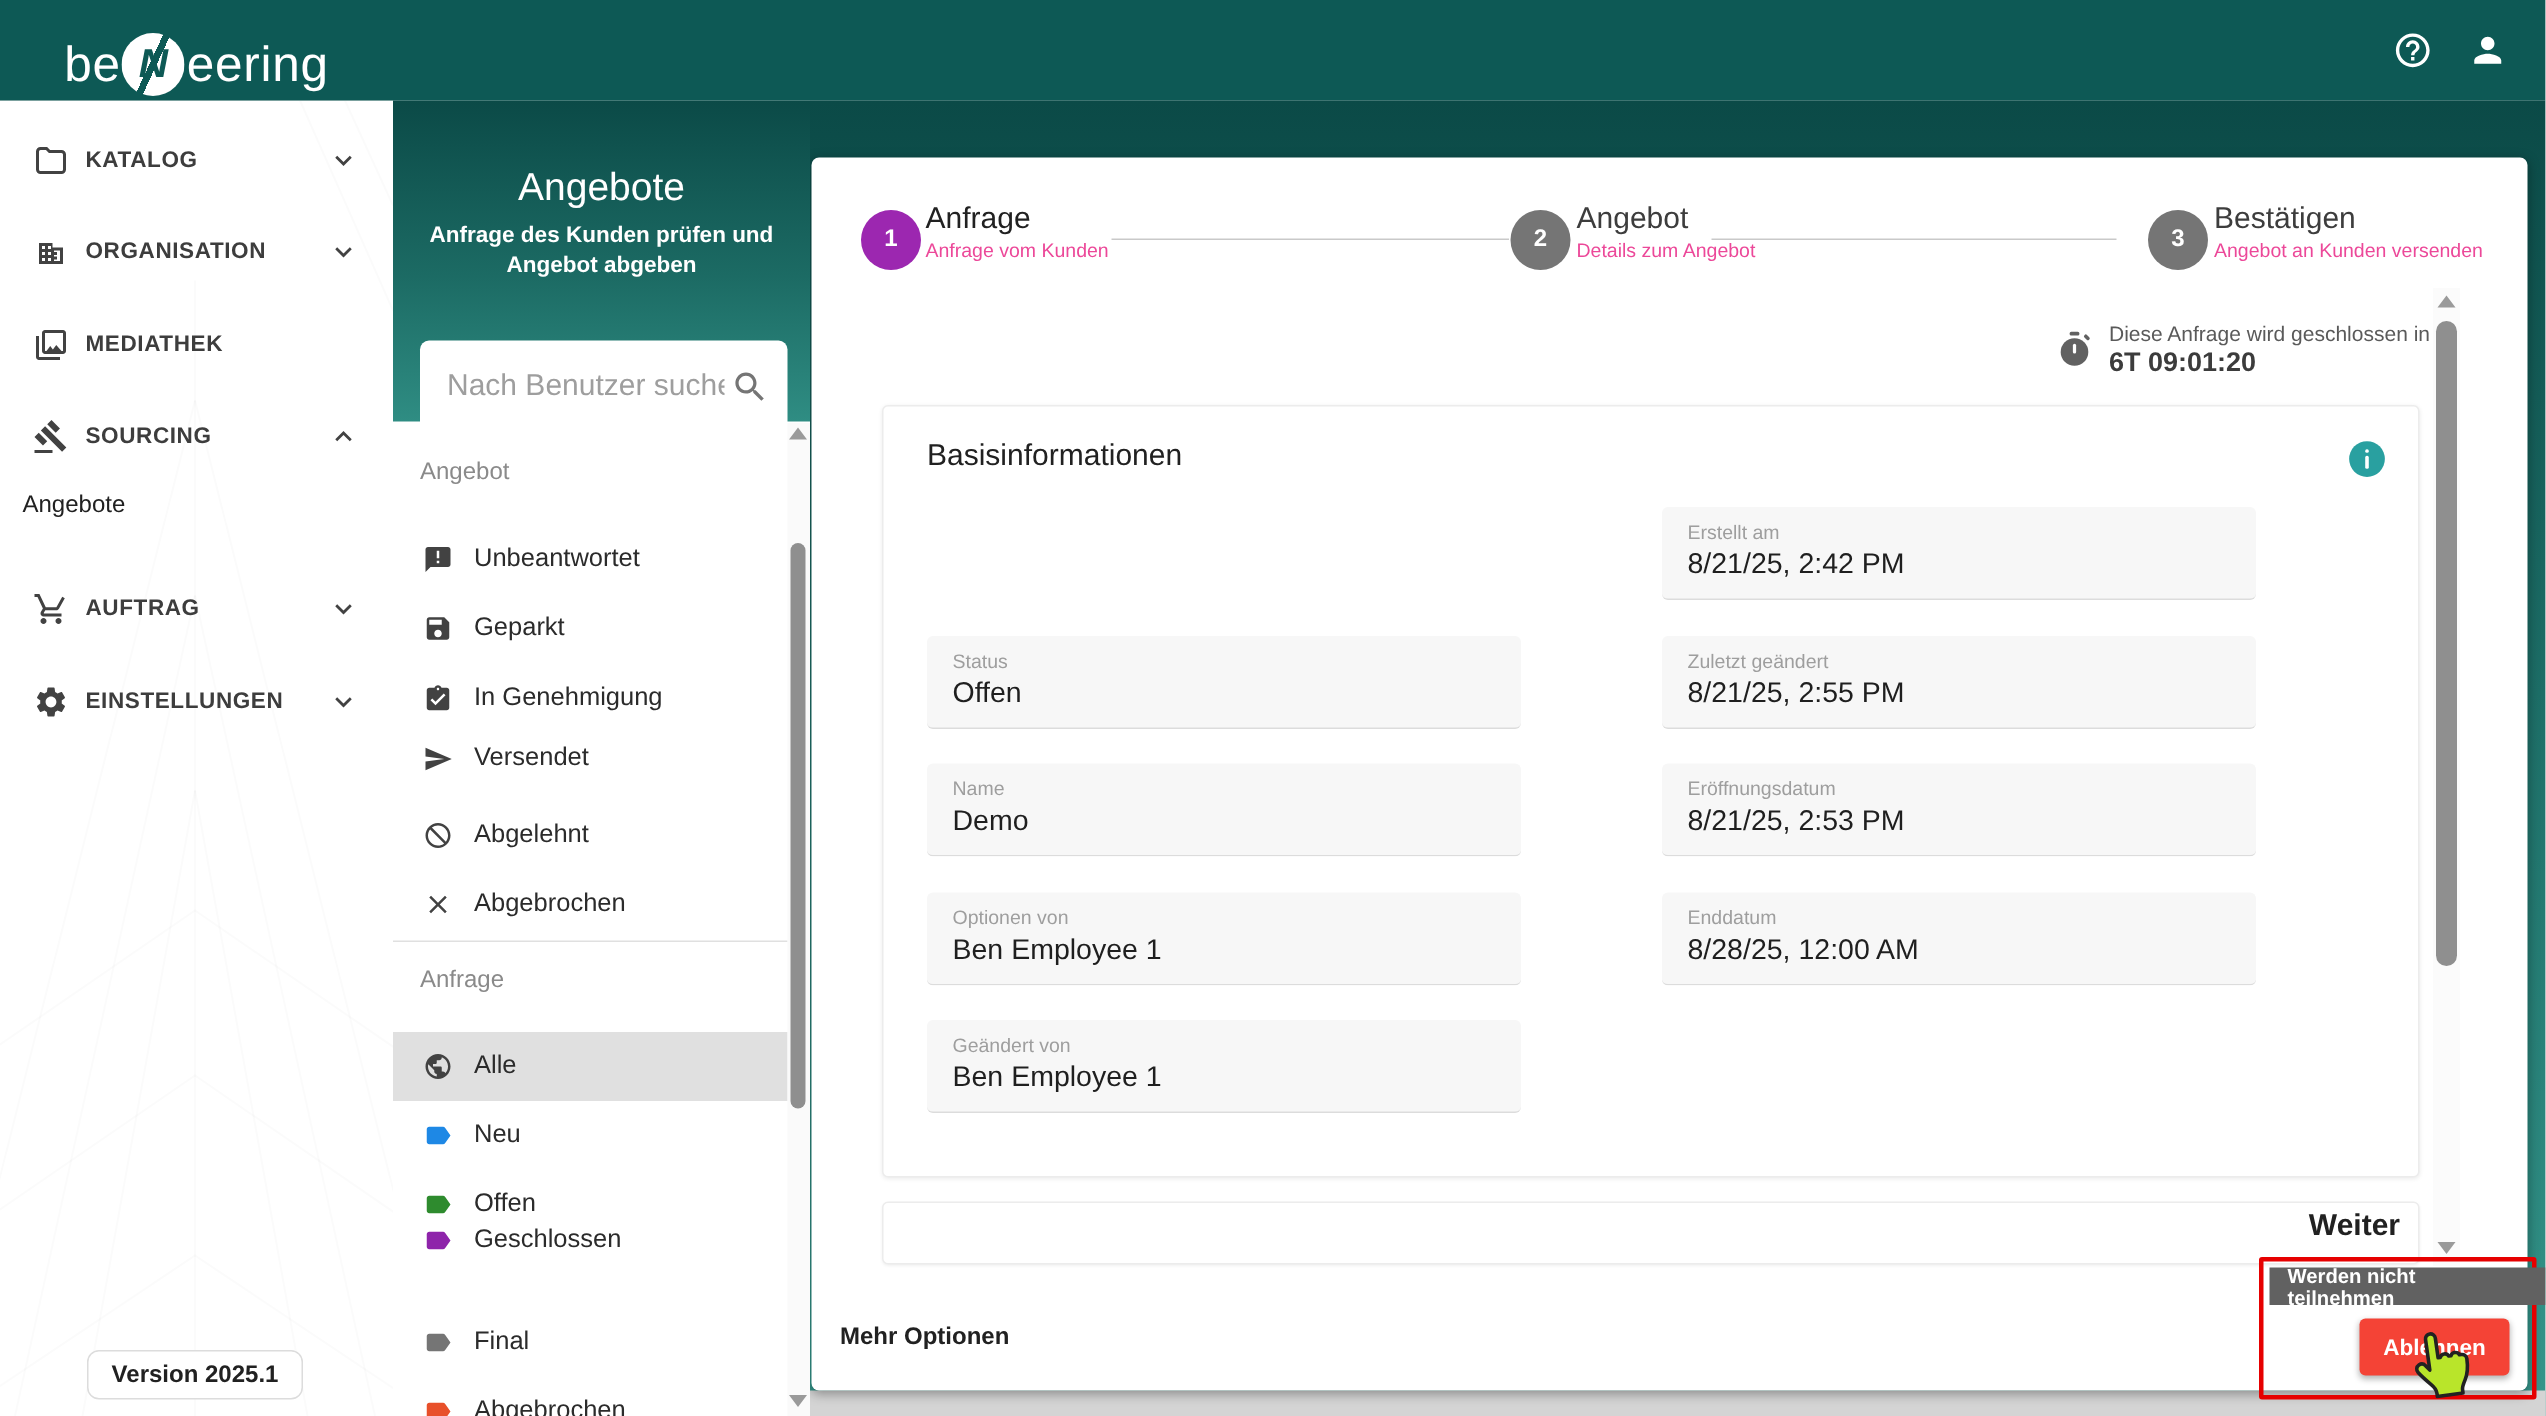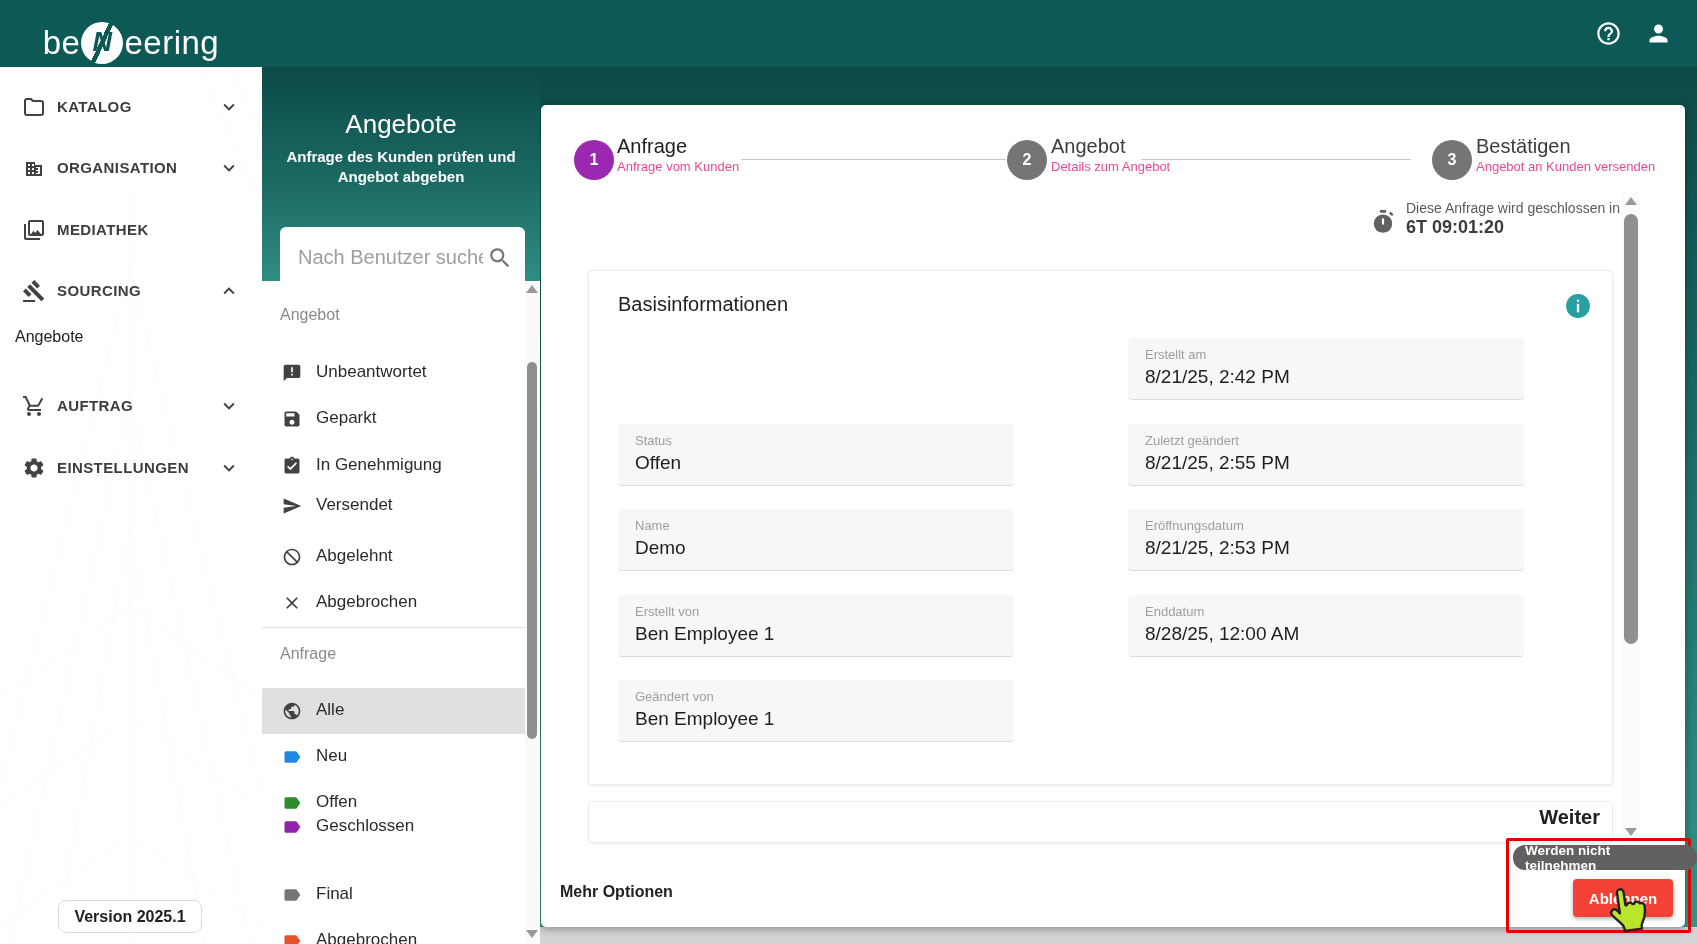--- a/index.html
+++ b/index.html
@@ -70,52 +70,52 @@
   
   .step-circle { position:absolute; width:40px; height:40px; border-radius:50%; color:#fff; font-size:16px; font-weight:700;
     display:flex; align-items:center; justify-content:center; background:#757575; cursor:pointer; }
   .step-circle.active { background:#9c27b0; }
   .step-text { position:absolute; cursor:pointer; }
   .step-title { font-size:20px; color:#3d3d3d; }
   .step-sub { font-size:13px; color:#ec4899; margin-top:1px; }
   .step-line { position:absolute; height:1px; background:#c9c9c9; }
 
   
-  #timer { position:absolute; right:65px; top:95px; display:flex; gap:10px;align-items:center; }
+  #timer { position:absolute; right:65px; top:109px; display:flex; gap:10px; }
   #timer .timer-icon { width:26px; height:26px; margin-top:6px; }
   #timer .t1 { font-size:14px; color:#5a5a5a; }
   #timer .t2 { font-size:18px; font-weight:700; color:#3c3c3c; margin-top:1px; }
 
   
   #form-card { position:absolute; left:47px; top:165px; width:1025px; height:515px; background:#fff;
     border:1px solid #ececec; border-radius:4px; box-shadow:0 1px 3px rgba(0,0,0,.08); }
   #form-title { position:absolute; left:29px; top:22px; font-size:20px; font-weight:500; color:#212121; }
   .info-icon { position:absolute; left:976px; top:22px; width:26px; height:26px; cursor:pointer; }
   .field { position:absolute; width:396px; height:62px; background:#f7f7f7; border-radius:4px; border-bottom:1px solid #dcdcdc; }
   .field .f-label { position:absolute; left:17px; top:9px; font-size:13px; color:#9e9e9e; }
   .field .f-value { position:absolute; left:17px; top:28px; font-size:19px; color:#1f1f1f; }
-  .col-l { left:29px; } .col-r { left:539px; }
+  .col-l { left:29px; } .col-r { left:519px; }
   .r0 { top:67px; } .r1 { top:153px; } .r2 { top:238px; } .r3 { top:324px; } .r4 { top:409px; }
 
   #card2-sliver { position:absolute; left:47px; top:696px; width:1025px; height:42px; background:#fff;
     border:1px solid #ececec; border-radius:4px; box-shadow:0 1px 2px rgba(0,0,0,.06); }
 
   #weiter-btn { position:absolute; right:85px; top:701px; font-size:20px; font-weight:700; color:#212121; cursor:pointer; }
   #more-options { position:absolute; left:19px; top:778px; font-size:16px; font-weight:700; color:#212121; cursor:pointer; }
 
   
   #main-scroll { position:absolute; left:1622px; top:192px; width:18px; height:652px; background:#fbfbfb; z-index:6; }
   #main-thumb { position:absolute; left:2px; top:22px; width:14px; height:430px; background:#8f8f8f; border-radius:7px; }
   #main-arr-up { position:absolute; left:3px; top:5px; }
   #main-arr-down { position:absolute; left:3px; top:636px; }
 
   
   #red-box { position:absolute; left:1506px; top:838px; width:185px; height:95px; border:3px solid #e60000; border-radius:2px; z-index:50; }
   #tooltip { position:absolute; left:1513px; top:845px; height:25px; padding:0 12px; background:#616161; color:#fff;
-    font-size:13.5px; font-weight:700; border-radius:12px; display:flex; align-items:center; z-index:52; }
+    font-size:13.5px; font-weight:700; border-radius:0; display:flex; align-items:center; z-index:52; }
   #decline-btn { position:absolute; left:1573px; top:879px; width:100px; height:38px; background:#f44336; color:#fff;
     border:none; border-radius:4px; font-size:15px; font-weight:700; font-family:"Liberation Sans",sans-serif;
     box-shadow:0 2px 4px rgba(0,0,0,.3); cursor:pointer; z-index:51; }
   #hand-cursor { position:absolute; left:1603px; top:884px; width:48px; height:48px; transform:rotate(-8deg); z-index:60; }
 </style>
 </head>
 <body>
 
 <div id="page">
 
@@ -365,21 +365,21 @@
 
         <div class="field col-l r1">
           <div class="f-label">Status</div>
           <div class="f-value">Offen</div>
         </div>
         <div class="field col-l r2">
           <div class="f-label">Name</div>
           <div class="f-value">Demo</div>
         </div>
         <div class="field col-l r3">
-          <div class="f-label">Erstellt von</div>
+          <div class="f-label">Optionen von</div>
           <div class="f-value">Ben Employee 1</div>
         </div>
         <div class="field col-l r4">
           <div class="f-label">Geändert von</div>
           <div class="f-value">Ben Employee 1</div>
         </div>
 
         <div class="field col-r r0">
           <div class="f-label">Erstellt am</div>
           <div class="f-value">8/21/25, 2:42 PM</div>

